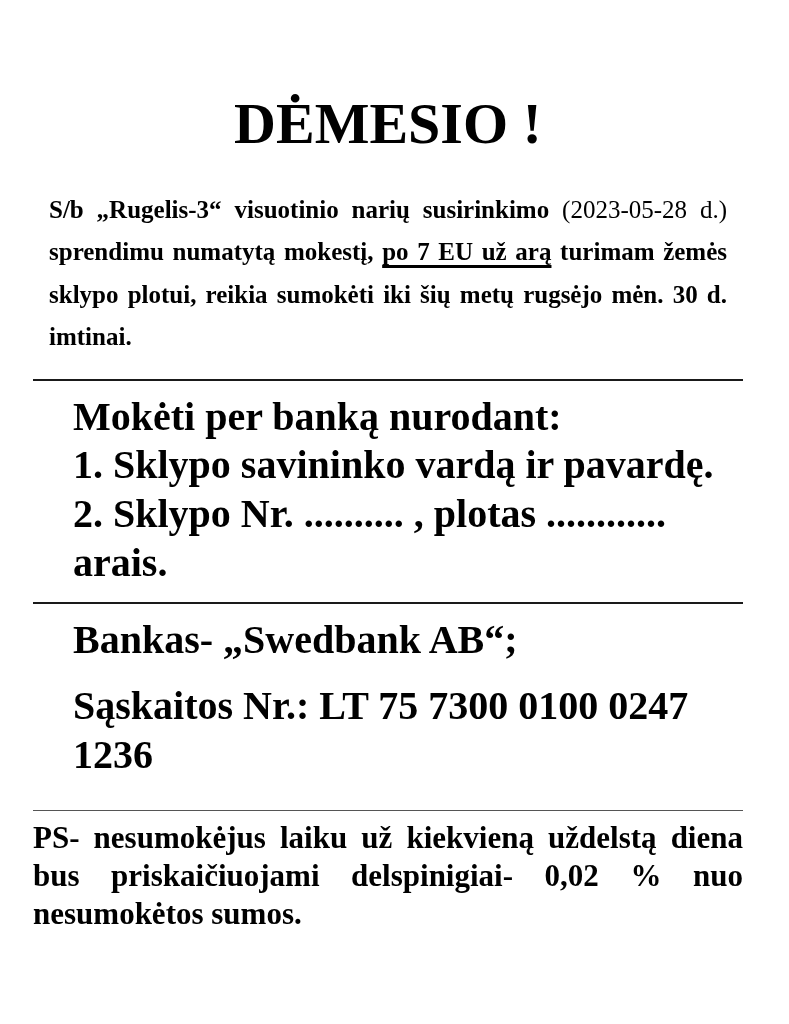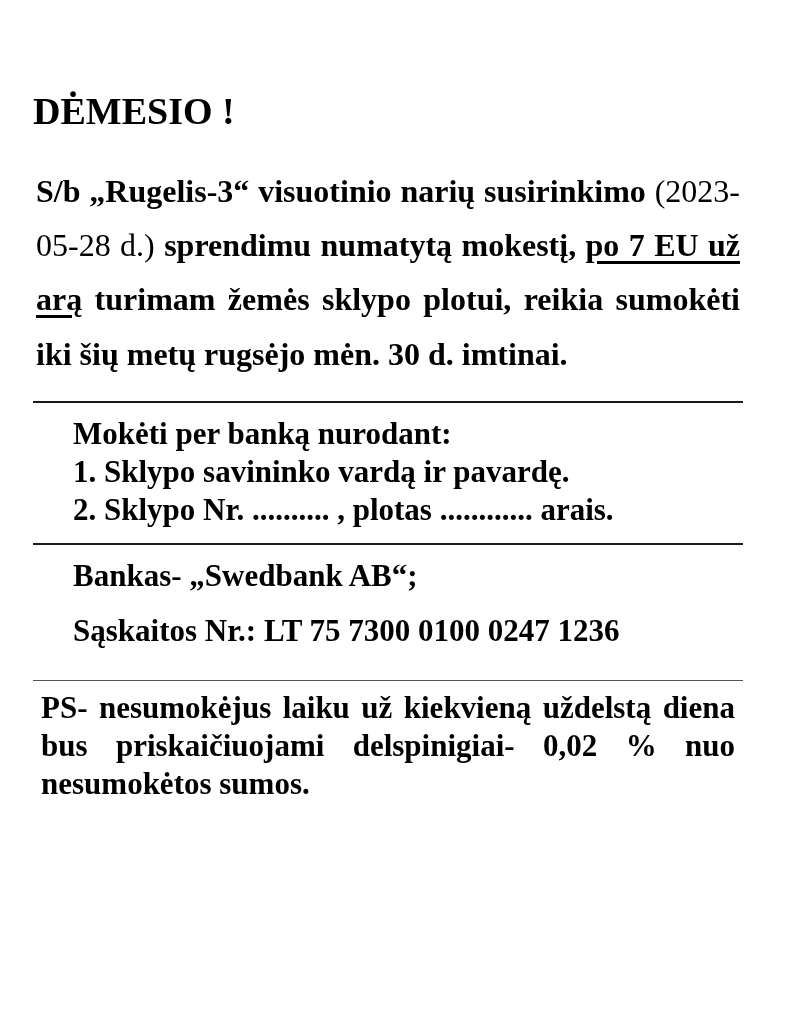--- a/index.html
+++ b/index.html
@@ -15,30 +15,30 @@
     overflow: hidden;
   }
   .page {
     box-sizing: border-box;
     width: 789px;
     height: 1024px;
     padding: 88px 46px 0 33px;
   }
   .title {
     margin: 0 0 28px 0;
-    font-size: 38px;
+    font-size: 58px;
     font-weight: bold;
     line-height: 1.25;
-    text-align: left;
+    text-align: center;
     letter-spacing: 0px;
     white-space: pre;
   }
   .intro {
-    margin: 3px;
-    font-size: 32px;
+    margin: 16px;
+    font-size: 25px;
     font-weight: bold;
     line-height: 1.7;
     text-align: justify;
   }
   .intro .regular {
     font-weight: normal;
   }
   .underline {
     text-decoration: underline;
     text-decoration-thickness: 3px;
@@ -51,35 +51,35 @@
   }
   hr.rule.mid {
     margin: 14px 0 12px 0;
   }
   hr.rule.thin {
     border-top: 1px solid #555555;
     margin: 30px 0 8px 0;
   }
   .indent {
     padding-left: 40px;
-    font-size: 31px;
+    font-size: 40px;
     font-weight: bold;
   }
   .indent p {
     margin: 0;
     line-height: 1.22;
   }
   .bank p {
     margin: 0 0 18px 0;
   }
   .bank p:last-child {
     margin-bottom: 16px;
   }
   .ps {
-    margin: 8px;
+    margin: 0;
     font-size: 31px;
     font-weight: bold;
     line-height: 1.22;
     text-align: justify;
   }
 </style>
 </head>
 <body>
 
 <main class="page">

